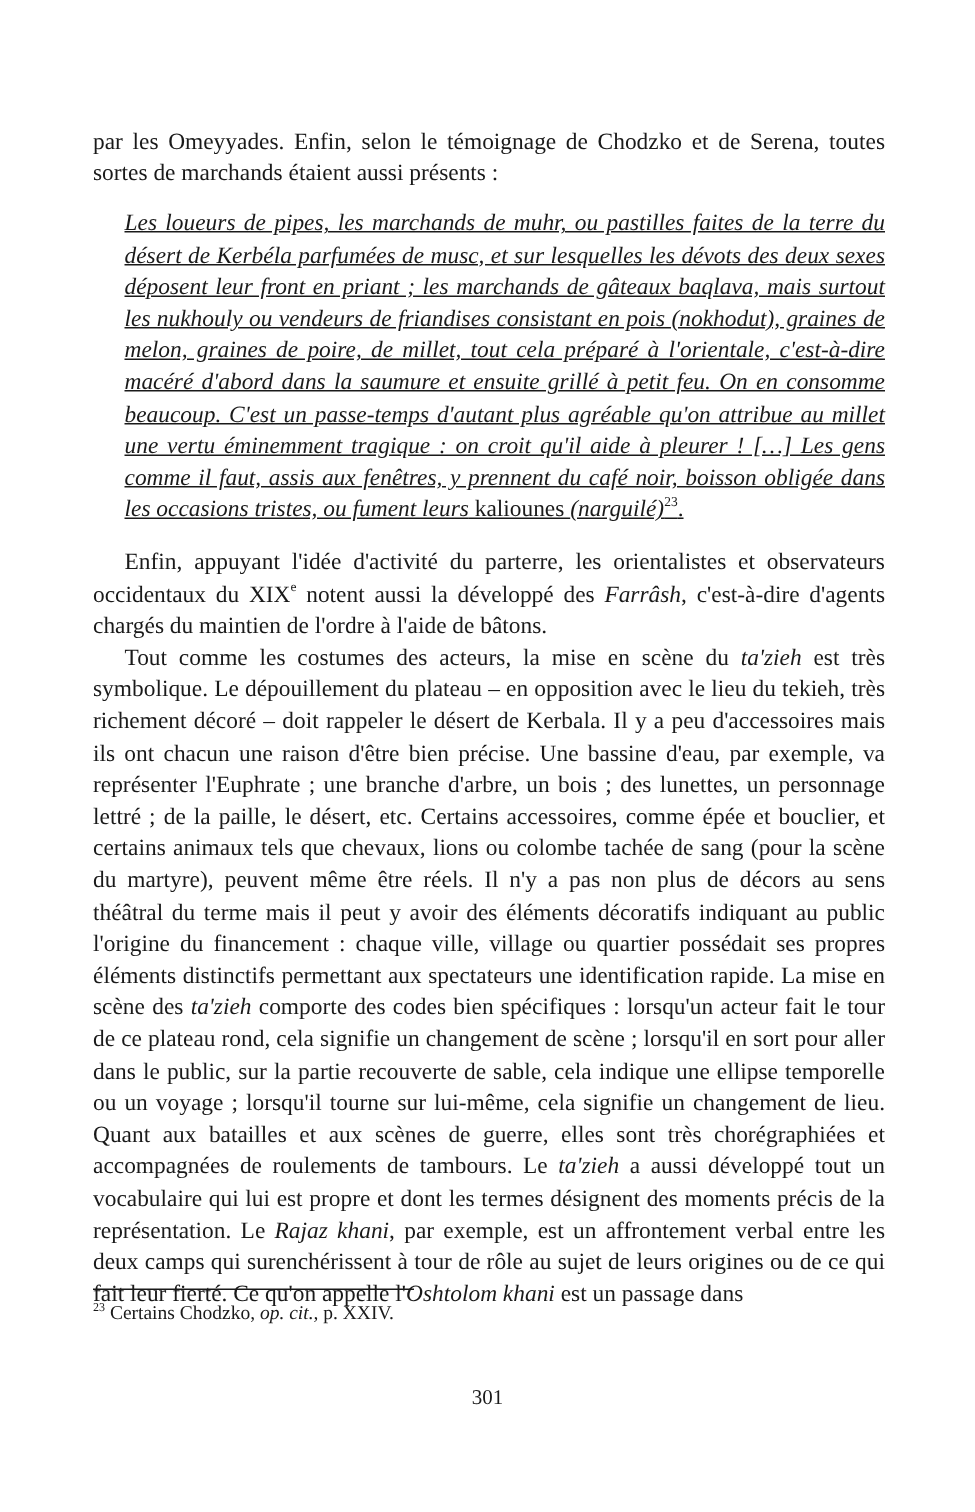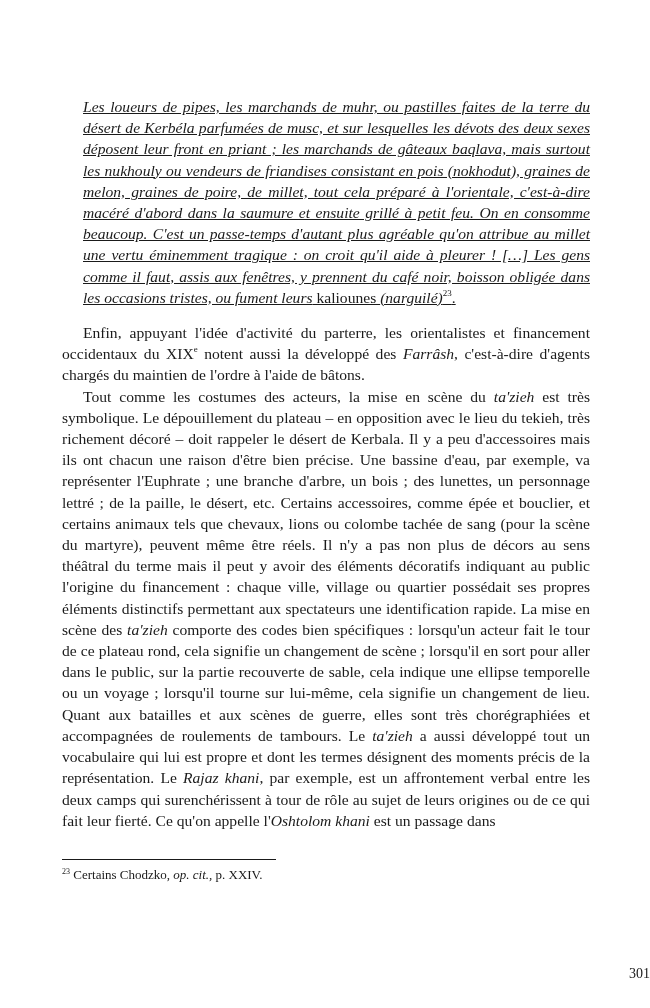--- a/index.html
+++ b/index.html
@@ -7,31 +7,32 @@
          font-family:"Liberation Serif", serif; color:#1a1a1a; }
   .page { position:absolute; left:62px; top:84px; width:528px; }
   p { margin:0; font-size:15.6px; line-height:21.2px; text-align:justify; }
   .indent { text-indent:21px; }
   .quote { margin:12px 0 14px 21px; width:507px; font-style:italic;text-decoration:underline; }
   .quote .up { font-style:normal; }
   sup { font-size:9px; line-height:0; vertical-align:7px; }
   .fn-rule { position:absolute; left:62px; top:859px; width:214px; height:0; border-top:1px solid #1a1a1a; }
   .footnote { position:absolute; left:62px; top:866px; font-size:13px; line-height:17px; }
   .footnote sup { font-size:8px; vertical-align:5px; }
-  .pagenum { position:absolute; left:0; width:650px; top:966px; text-align:right; font-size:14px; }
+  .pagenum { position:absolute; left:0; width:650px; top:925px; text-align:center; font-size:14px; }
   i { }
 </style>
 </head>
 <body>
 
 <div class="page">
+  <p>par les Omeyyades. Enfin, selon le témoignage de Chodzko et de Serena, toutes sortes de marchands étaient aussi présents :</p>
 
   <p class="quote"><span>Les loueurs de pipes, les marchands de muhr, ou pastilles faites de la terre du désert de Kerbéla parfumées de musc, et sur lesquelles les dévots des deux sexes déposent leur front en priant ; les marchands de gâteaux baqlava, mais surtout les nukhouly ou vendeurs de friandises consistant en pois (nokhodut), graines de melon, graines de poire, de millet, tout cela préparé à l'orientale, c'est-à-dire macéré d'abord dans la saumure et ensuite grillé à petit feu. On en consomme beaucoup. C'est un passe-temps d'autant plus agréable qu'on attribue au millet une vertu éminemment tragique : on croit qu'il aide à pleurer ! […] Les gens comme il faut, assis aux fenêtres, y prennent du café noir, boisson obligée dans les occasions tristes, ou fument leurs</span><span class="up"> kaliounes </span><span>(narguilé)</span><sup class="up">23</sup><span class="up">.</span></p>
 
-  <p class="indent"><span>Enfin, appuyant l'idée d'activité du parterre, les orientalistes et financement occidentaux du XIX</span><sup>e</sup><span> notent aussi la développé des </span><i>Farrâsh</i><span>, c'est-à-dire d'agents chargés du maintien de l'ordre à l'aide de bâtons.</span></p>
+  <p class="indent"><span>Enfin, appuyant l'idée d'activité du parterre, les orientalistes et observateurs occidentaux du XIX</span><sup>e</sup><span> notent aussi la développé des </span><i>Farrâsh</i><span>, c'est-à-dire d'agents chargés du maintien de l'ordre à l'aide de bâtons.</span></p>
 
   <p class="indent"><span>Tout comme les costumes des acteurs, la mise en scène du </span><i>ta'zieh</i><span> est très symbolique. Le dépouillement du plateau – en opposition avec le lieu du tekieh, très richement décoré – doit rappeler le désert de Kerbala. Il y a peu d'accessoires mais ils ont chacun une raison d'être bien précise. Une bassine d'eau, par exemple, va représenter l'Euphrate ; une branche d'arbre, un bois ; des lunettes, un personnage lettré ; de la paille, le désert, etc. Certains accessoires, comme épée et bouclier, et certains animaux tels que chevaux, lions ou colombe tachée de sang (pour la scène du martyre), peuvent même être réels. Il n'y a pas non plus de décors au sens théâtral du terme mais il peut y avoir des éléments décoratifs indiquant au public l'origine du financement : chaque ville, village ou quartier possédait ses propres éléments distinctifs permettant aux spectateurs une identification rapide. La mise en scène des </span><i>ta'zieh</i><span> comporte des codes bien spécifiques : lorsqu'un acteur fait le tour de ce plateau rond, cela signifie un changement de scène ; lorsqu'il en sort pour aller dans le public, sur la partie recouverte de sable, cela indique une ellipse temporelle ou un voyage ; lorsqu'il tourne sur lui-même, cela signifie un changement de lieu. Quant aux batailles et aux scènes de guerre, elles sont très chorégraphiées et accompagnées de roulements de tambours. Le </span><i>ta'zieh</i><span> a aussi développé tout un vocabulaire qui lui est propre et dont les termes désignent des moments précis de la représentation. Le </span><i>Rajaz khani</i><span>, par exemple, est un affrontement verbal entre les deux camps qui surenchérissent à tour de rôle au sujet de leurs origines ou de ce qui fait leur fierté. Ce qu'on appelle l'</span><i>Oshtolom khani</i><span> est un passage dans</span></p>
 </div>
 
 <div class="fn-rule"></div>
 <div class="footnote"><sup>23</sup><span> Certains Chodzko, </span><i>op. cit.,</i><span> p. XXIV.</span></div>
 
 <div class="pagenum">301</div>
 
 </body></html>

